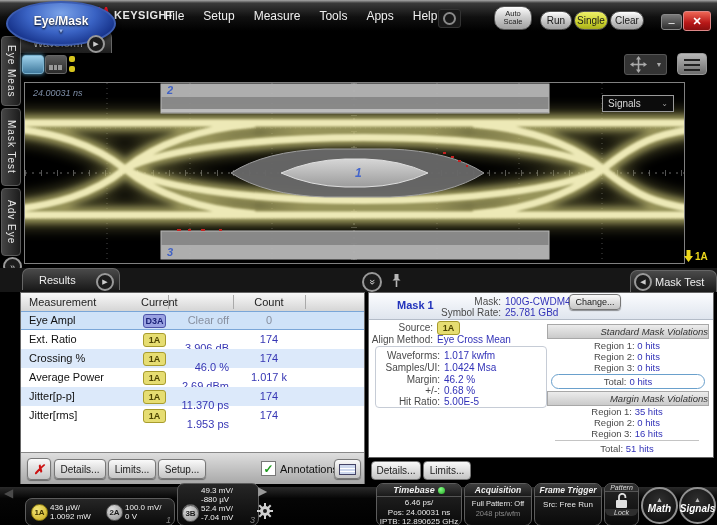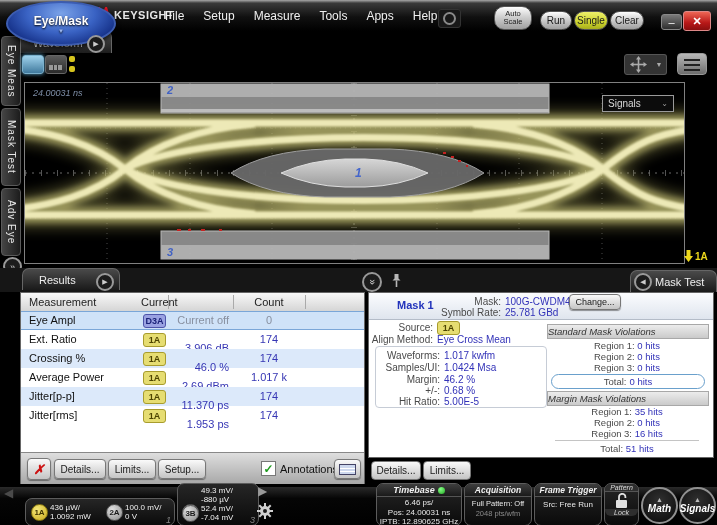--- a/index.html
+++ b/index.html
@@ -49,21 +49,21 @@
     display:flex;align-items:center;justify-content:center;}
   .badge.yel{background:#e6dd72;border:1px solid #a89c2e;color:#4d4400;}
   .badge.blu{background:#9aa2e2;border:1px solid #4e55aa;color:#1a2278;}
   .graybtn{display:flex;align-items:center;justify-content:center;border-radius:4px;font-size:10px;color:#1a1a1a;
     background:linear-gradient(180deg,#fafafa,#c4c4c4);border:1px solid #777;box-shadow:0 1px 1px rgba(0,0,0,.4);}
   
   #maskpanel{left:368px;top:292px;width:346px;height:166px;background:#fff;border:1px solid #666;box-sizing:border-box;font-size:10px;}
   .mlab{color:#4a4a4a;}
   .mval{color:#3232b8;}
   .vhead{background:linear-gradient(180deg,#ececec,#cacaca);border:1px solid #a8a8a8;color:#333;
-    font-style:italic;font-size:9.5px;display:flex;align-items:center;justify-content:flex-start;}
+    font-style:italic;font-size:9.5px;display:flex;align-items:center;justify-content:flex-end;}
   .vrow{position:absolute;width:160px;text-align:center;font-size:9.5px;}
   
   #bottombar{left:0;top:487px;width:717px;height:38px;background:linear-gradient(180deg,#2a2a2a,#050505 30%,#000);}
   .bpanel{position:absolute;background:linear-gradient(180deg,#262626,#0a0a0a);border:1px solid #5c5c5c;border-radius:7px;}
   .bhead{height:12px;border-bottom:1px solid #555;background:linear-gradient(180deg,#3e3e3e,#1a1a1a);
     border-radius:6px 6px 0 0;color:#f0f0f0;font-size:9px;font-style:italic;font-weight:bold;
     display:flex;align-items:center;justify-content:center;gap:3px;}
   .bline{color:#e8e8e8;font-size:8px;text-align:center;line-height:9.5px;}
   .chbadge{border-radius:50%;width:15px;height:15px;font-size:8px;font-weight:bold;display:flex;align-items:center;justify-content:center;}
   .chbadge.yel{background:radial-gradient(circle at 35% 30%,#f4e87a,#c9a91c);color:#3d3200;border:1px solid #8a7a10;}
@@ -291,21 +291,21 @@
       <span class="abs" style="left:120px;top:3px;width:88px;text-align:left">Current</span>
       <span class="abs" style="left:213px;top:3px;width:70px;text-align:center">Count</span>
       <div class="abs" style="left:147px;top:2px;width:1px;height:14px;background:#aaa"></div>
       <div class="abs" style="left:212px;top:2px;width:1px;height:14px;background:#aaa"></div>
       <div class="abs" style="left:284px;top:2px;width:1px;height:14px;background:#aaa"></div>
     </div>
 
     <div class="rrow" style="top:18px;background:#cfe2f8;border-top:1px solid #7aa6d8;border-bottom:1px solid #7aa6d8;height:17px">
       <span class="nm" style="top:2px">Eye Ampl</span>
       <span class="badge blu" style="top:2px">D3A</span>
-      <span class="cur" style="top:2px;color:#8890a0">Current off</span>
+      <span class="cur" style="top:2px;color:#8890a0">Clear off</span>
       <span class="cnt" style="top:2px;color:#8890a0">0</span>
     </div>
     <div class="rrow" style="top:37px">
       <span class="nm">Ext. Ratio</span>
       <span class="badge yel">1A</span>
       <span class="cur">3.906 dB</span>
       <span class="cnt">174</span>
     </div>
     <div class="rrow" style="top:56px;background:#dce9fa">
       <span class="nm">Crossing %</span>

